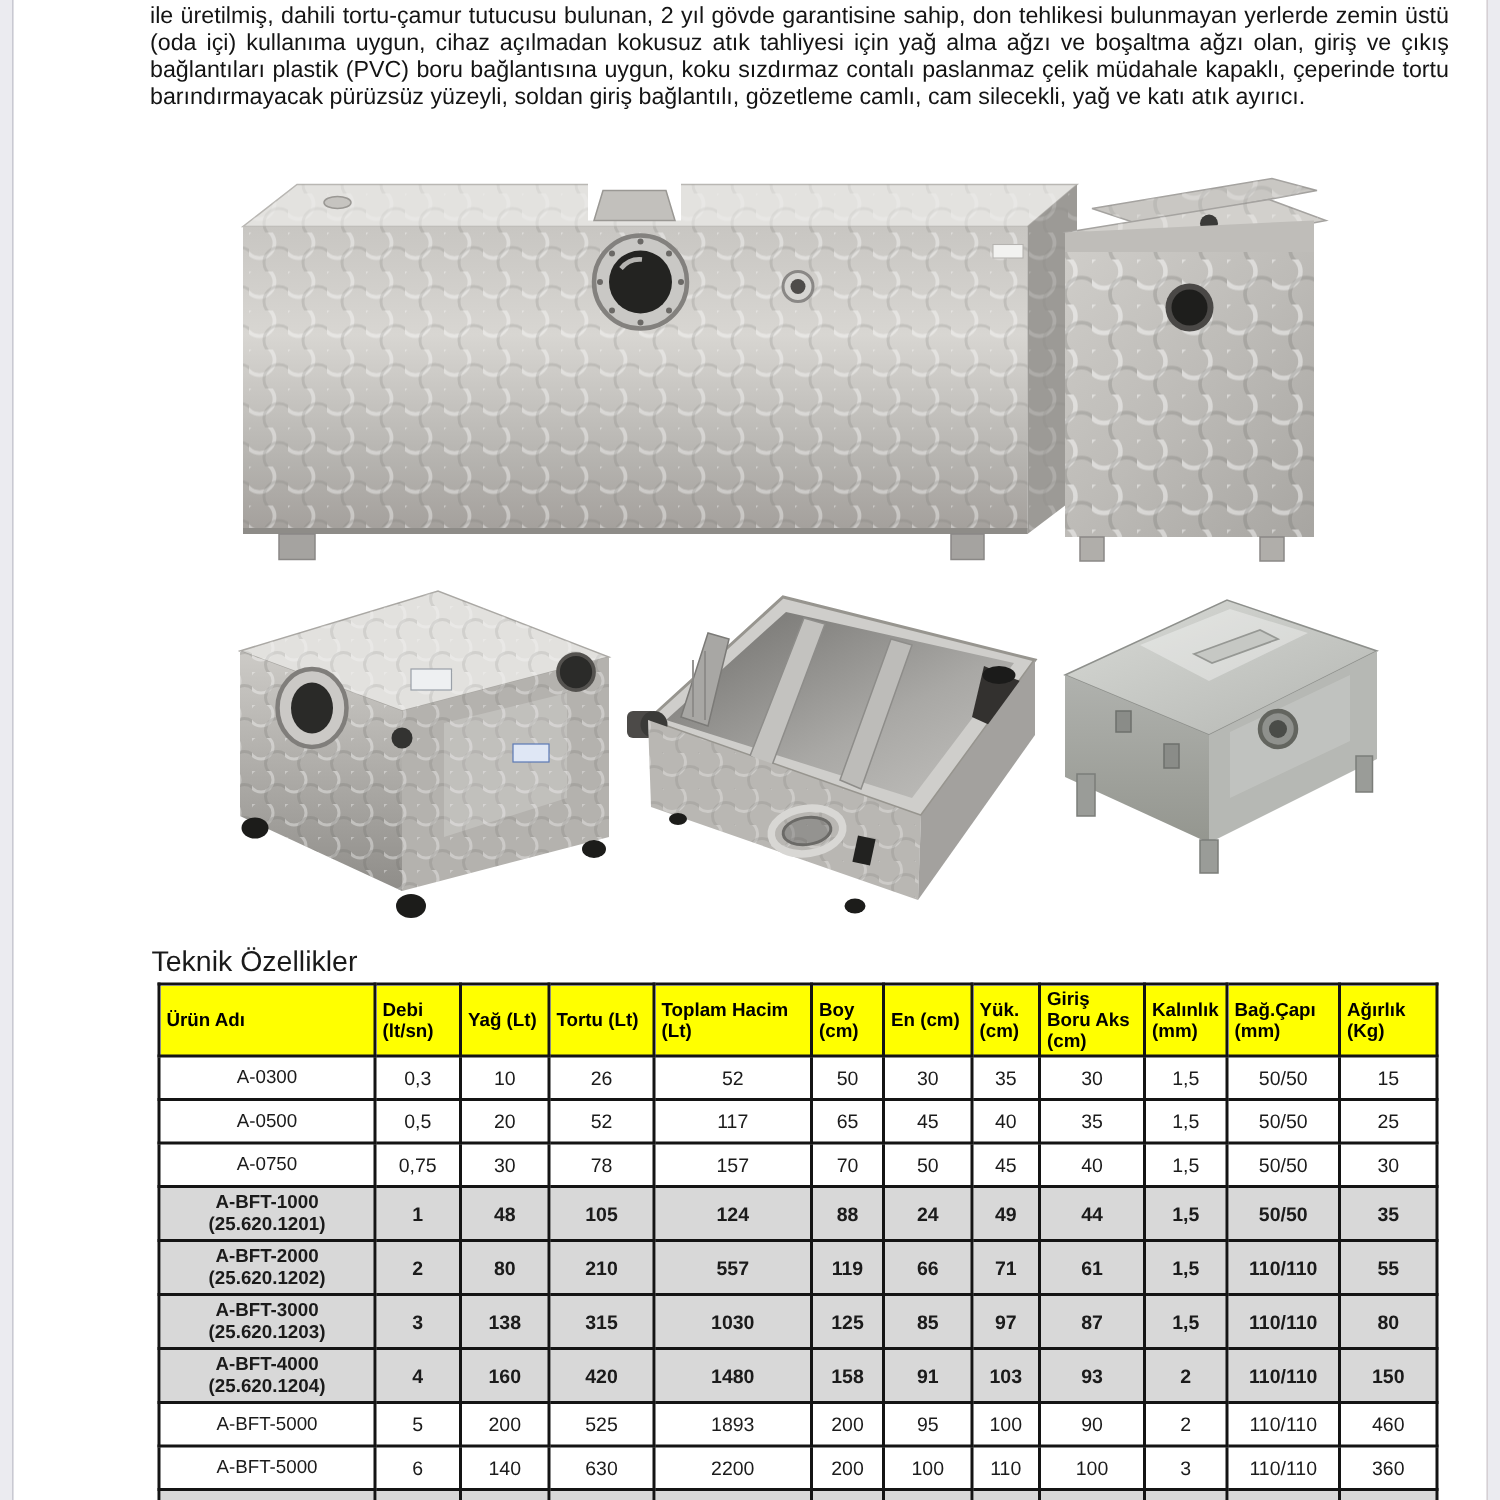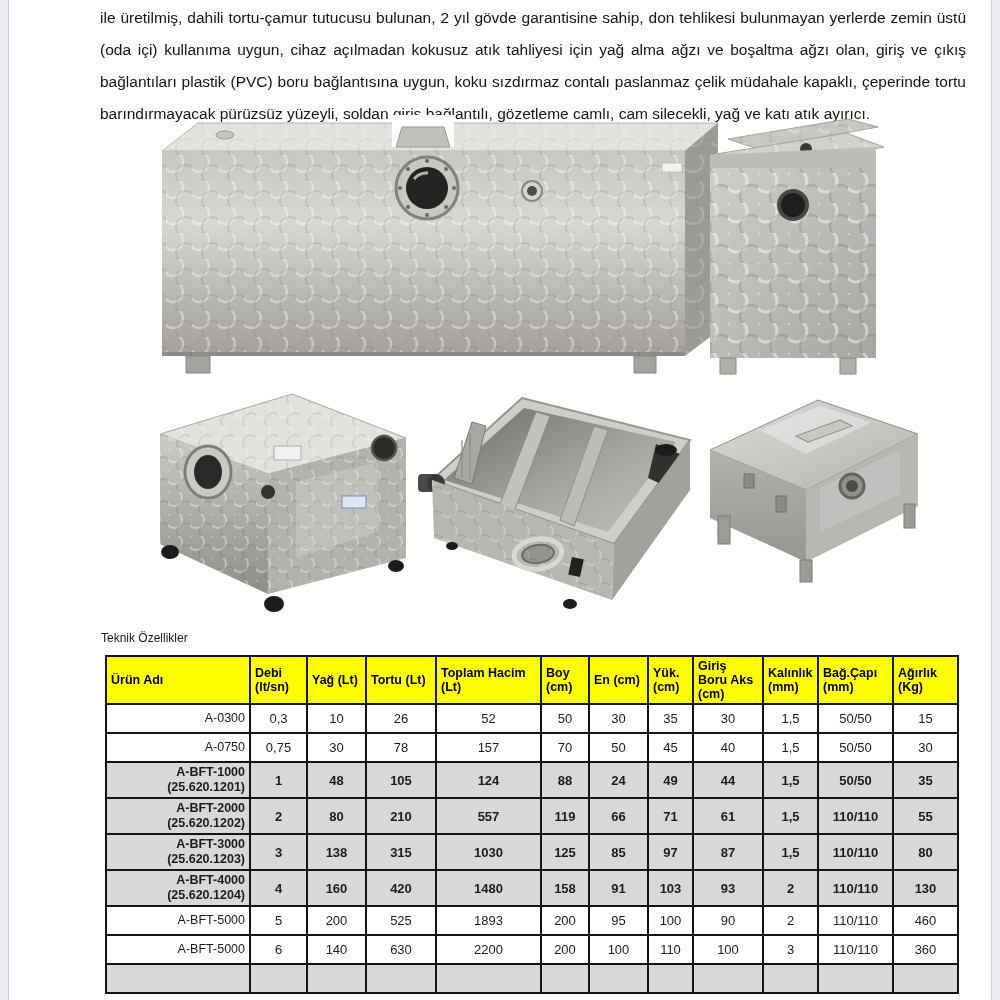--- a/index.html
+++ b/index.html
@@ -6,44 +6,44 @@
   body{
     width:1000px;height:1000px;overflow:hidden;position:relative;
     background:#ffffff;font-family:"Liberation Sans",sans-serif;color:#161616;
   }
   .edge{position:absolute;top:0;height:1000px;background:#ebebf0}
   .edge-left{left:0;width:8px;border-right:1px solid #c9c9d2}
   .edge-right{left:991px;width:9px;border-left:1px solid #d6d0d4}
 
   .para{
     position:absolute;left:100px;top:2px;width:866px;margin:0;
-    font-size:15.5px;line-height:32px;text-align:justify;font-weight:500;color:#141414;
+    font-size:15.5px;line-height:18px;text-align:justify;font-weight:500;color:#141414;
   }
 
   .photo{position:absolute}
   #photo-main{left:140px;top:103px}
   #photo-side{left:698px;top:113px}
   #photo-angle{left:146px;top:382px}
   #photo-interior{left:418px;top:382px}
   #photo-galv{left:700px;top:390px}
 
-  .table-title{position:absolute;left:101px;top:631px;font-size:12px;color:#1a1a1a}
+  .table-title{position:absolute;left:101px;top:631px;font-size:19px;color:#1a1a1a}
 
   table.spec{
     position:absolute;left:105px;top:655px;width:852px;
     border-collapse:collapse;table-layout:fixed;background:#fff;
   }
   .spec th,.spec td{border:2px solid #141414;overflow:hidden}
   .spec th{
     background:var(--header-bg,#ffff00);font-weight:bold;font-size:12.5px;line-height:1.12;
     text-align:left;padding:2px 4px;vertical-align:middle;height:42px;color:#000;
   }
   .spec td{font-size:13px;padding:1px 4px;vertical-align:middle;color:#1b1b1b}
   .spec td.num{text-align:center}
-  .spec td.model{text-align:right;font-size:12.5px;line-height:1.2}
+  .spec td.model{text-align:center;font-size:12.5px;line-height:1.2}
   .spec .bold{font-weight:bold}
   .spec tr.single td{height:25px}
   .spec tr.double td{height:32px}
   .spec tr.shaded td{background:var(--shaded-bg,#d8d8d8)}
 </style>
 </head>
 <body>
 
 <div>
 
@@ -272,20 +272,36 @@
           <td class="num">50</td>
           <td class="num">30</td>
           <td class="num">35</td>
           <td class="num">30</td>
           <td class="num">1,5</td>
           <td class="num">50/50</td>
           <td class="num">15</td>
         </tr>
         <tr class="single">
           <td class="model">
+            <div>A-0500</div>
+          </td>
+          <td class="num">0,5</td>
+          <td class="num">20</td>
+          <td class="num">52</td>
+          <td class="num">117</td>
+          <td class="num">65</td>
+          <td class="num">45</td>
+          <td class="num">40</td>
+          <td class="num">35</td>
+          <td class="num">1,5</td>
+          <td class="num">50/50</td>
+          <td class="num">25</td>
+        </tr>
+        <tr class="single">
+          <td class="model">
             <div>A-0750</div>
           </td>
           <td class="num">0,75</td>
           <td class="num">30</td>
           <td class="num">78</td>
           <td class="num">157</td>
           <td class="num">70</td>
           <td class="num">50</td>
           <td class="num">45</td>
           <td class="num">40</td>
@@ -352,21 +368,21 @@
           <td class="num bold">4</td>
           <td class="num bold">160</td>
           <td class="num bold">420</td>
           <td class="num bold">1480</td>
           <td class="num bold">158</td>
           <td class="num bold">91</td>
           <td class="num bold">103</td>
           <td class="num bold">93</td>
           <td class="num bold">2</td>
           <td class="num bold">110/110</td>
-          <td class="num bold">130</td>
+          <td class="num bold">150</td>
         </tr>
         <tr class="single">
           <td class="model">
             <div>A-BFT-5000</div>
           </td>
           <td class="num">5</td>
           <td class="num">200</td>
           <td class="num">525</td>
           <td class="num">1893</td>
           <td class="num">200</td>

